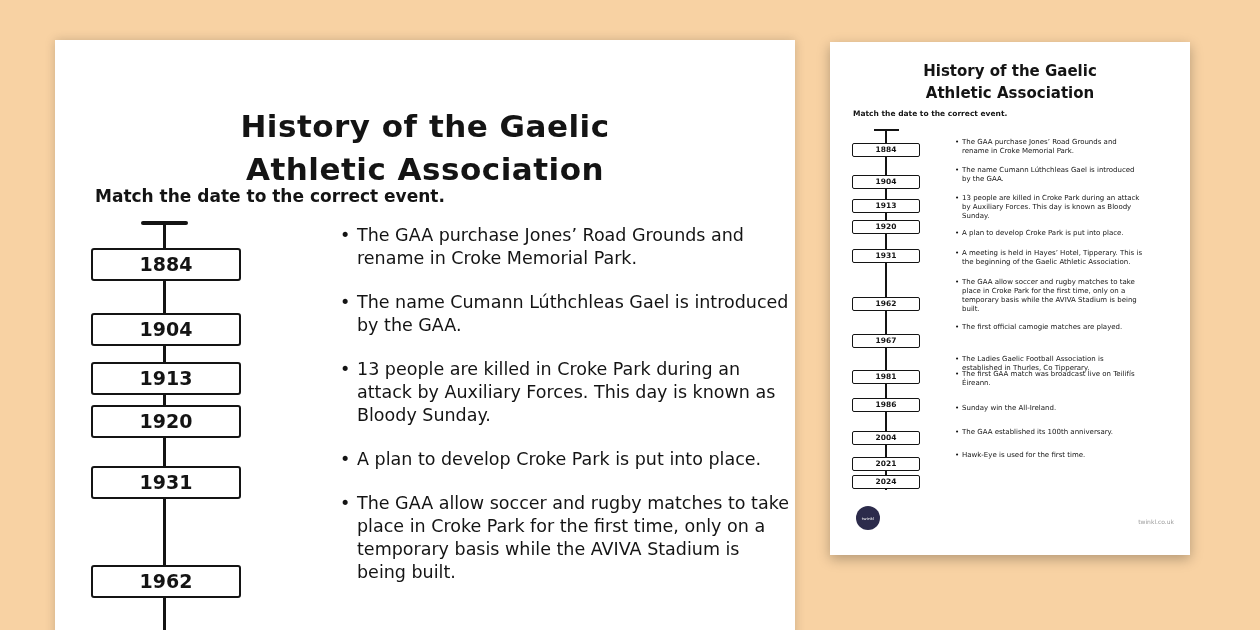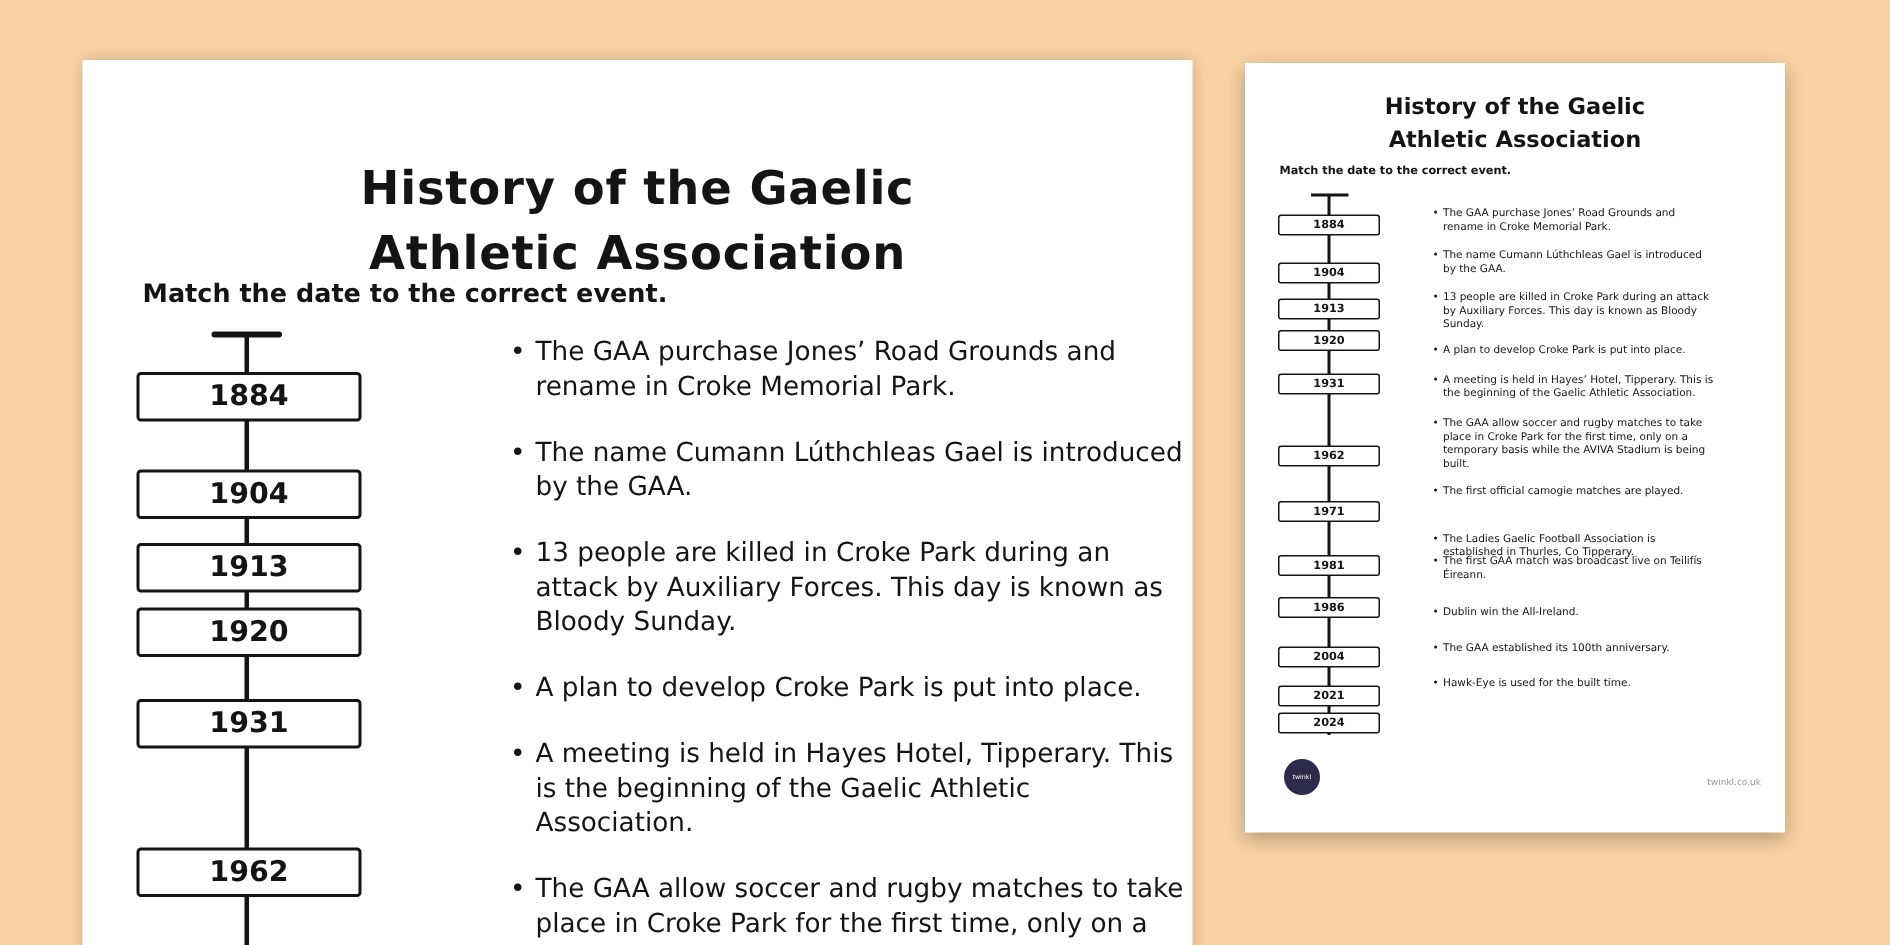--- a/index.html
+++ b/index.html
@@ -73,21 +73,20 @@
   <div class="date-box" style="top:322px">1913</div>
   <div class="date-box" style="top:365px">1920</div>
   <div class="date-box" style="top:426px">1931</div>
   <div class="date-box" style="top:525px">1962</div>
 
   <ul class="events-main">
     <li>The GAA purchase Jones’ Road Grounds and rename in Croke Memorial Park.</li>
     <li>The name Cumann Lúthchleas Gael is introduced by the GAA.</li>
     <li>13 people are killed in Croke Park during an attack by Auxiliary Forces. This day is known as Bloody Sunday.</li>
     <li>A plan to develop Croke Park is put into place.</li>
-    <li>A meeting is held in Hayes Hotel, Tipperary. This is the beginning of the Gaelic Athletic Association.</li>
     <li>The GAA allow soccer and rugby matches to take place in Croke Park for the first time, only on a temporary basis while the AVIVA Stadium is being built.</li>
   </ul>
 </div>
 
 <div class="sheet thumb-sheet">
 
   <div class="thumb-title">
     <span>History of the Gaelic</span>
     <span>Athletic Association</span>
   </div>
@@ -96,39 +95,39 @@
 
   <div class="tl-cap-thumb"></div>
   <div class="tl-line-thumb"></div>
 
   <div class="thumb-date-box" style="top:101px">1884</div>
   <div class="thumb-date-box" style="top:133px">1904</div>
   <div class="thumb-date-box" style="top:157px">1913</div>
   <div class="thumb-date-box" style="top:178px">1920</div>
   <div class="thumb-date-box" style="top:207px">1931</div>
   <div class="thumb-date-box" style="top:255px">1962</div>
-  <div class="thumb-date-box" style="top:292px">1971</div>
+  <div class="thumb-date-box" style="top:292px">1967</div>
   <div class="thumb-date-box" style="top:328px">1981</div>
   <div class="thumb-date-box" style="top:356px">1986</div>
   <div class="thumb-date-box" style="top:389px">2004</div>
   <div class="thumb-date-box" style="top:415px">2021</div>
   <div class="thumb-date-box" style="top:433px">2024</div>
 
   <ul class="events-thumb">
     <li style="top:96px">The GAA purchase Jones’ Road Grounds and rename in Croke Memorial Park.</li>
     <li style="top:124px">The name Cumann Lúthchleas Gael is introduced by the GAA.</li>
     <li style="top:152px">13 people are killed in Croke Park during an attack by Auxiliary Forces. This day is known as Bloody Sunday.</li>
     <li style="top:187px">A plan to develop Croke Park is put into place.</li>
     <li style="top:207px">A meeting is held in Hayes’ Hotel, Tipperary. This is the beginning of the Gaelic Athletic Association.</li>
     <li style="top:236px">The GAA allow soccer and rugby matches to take place in Croke Park for the first time, only on a temporary basis while the AVIVA Stadium is being built.</li>
     <li style="top:281px">The first official camogie matches are played.</li>
     <li style="top:313px">The Ladies Gaelic Football Association is established in Thurles, Co Tipperary.</li>
     <li style="top:328px">The first GAA match was broadcast live on Teilifís Éireann.</li>
-    <li style="top:362px">Dublin win the All-Ireland.</li>
+    <li style="top:362px">Sunday win the All-Ireland.</li>
     <li style="top:386px">The GAA established its 100th anniversary.</li>
-    <li style="top:409px">Hawk-Eye is used for the built time.</li>
+    <li style="top:409px">Hawk-Eye is used for the first time.</li>
   </ul>
 
   <div class="twinkl-logo">
     <span>twinkl</span>
   </div>
   <div class="thumb-watermark">twinkl.co.uk</div>
 </div>
 
 </body></html>

